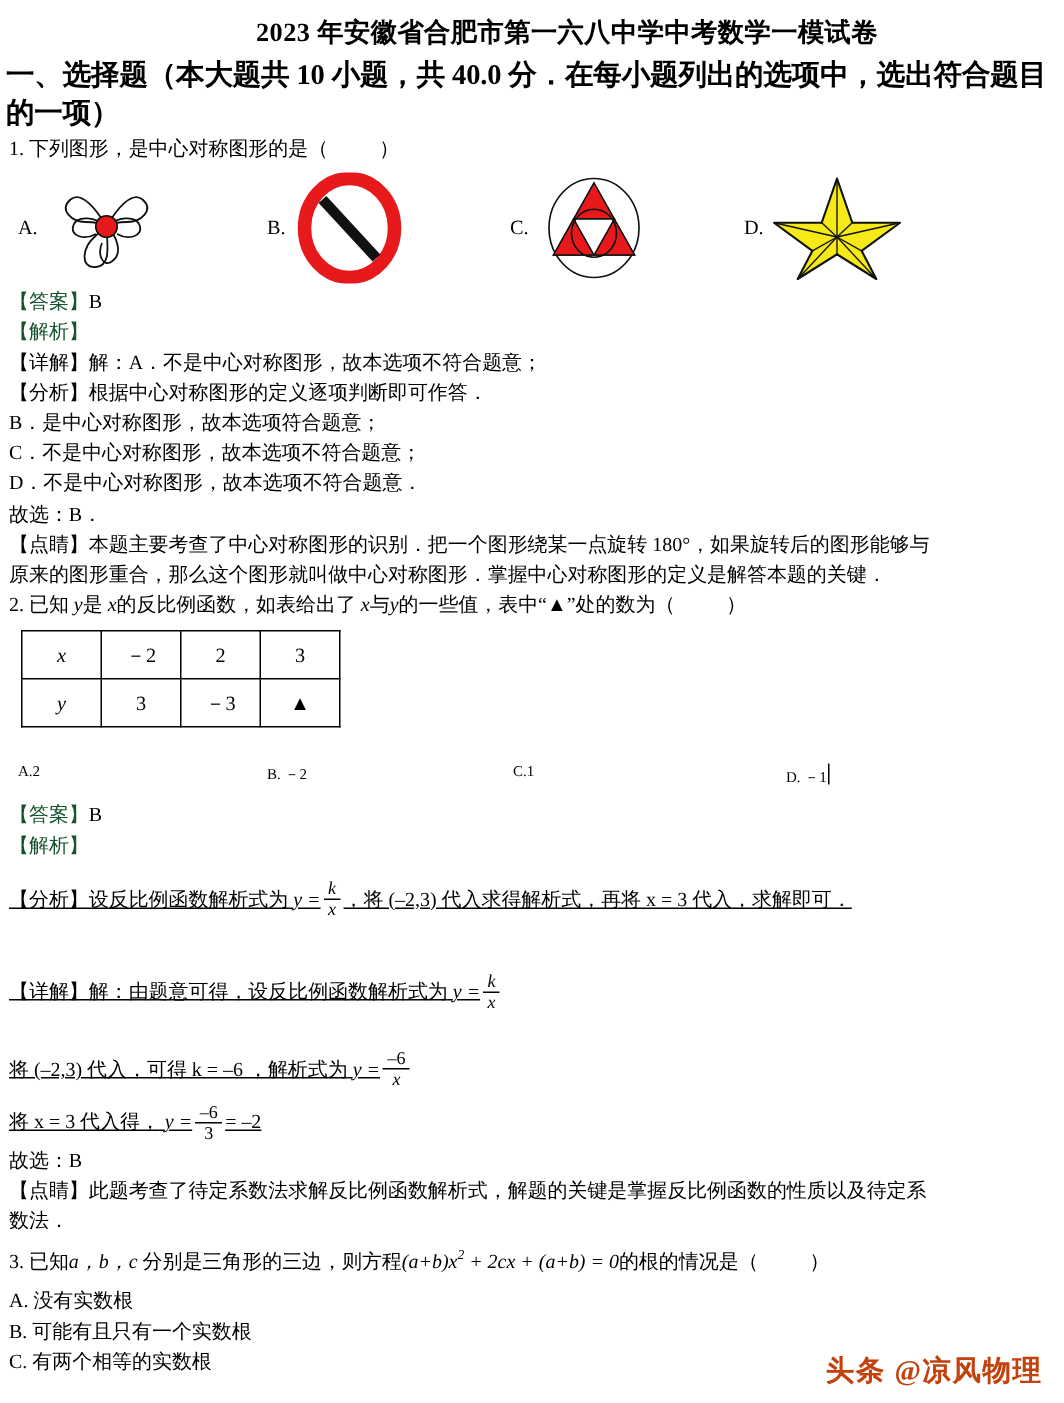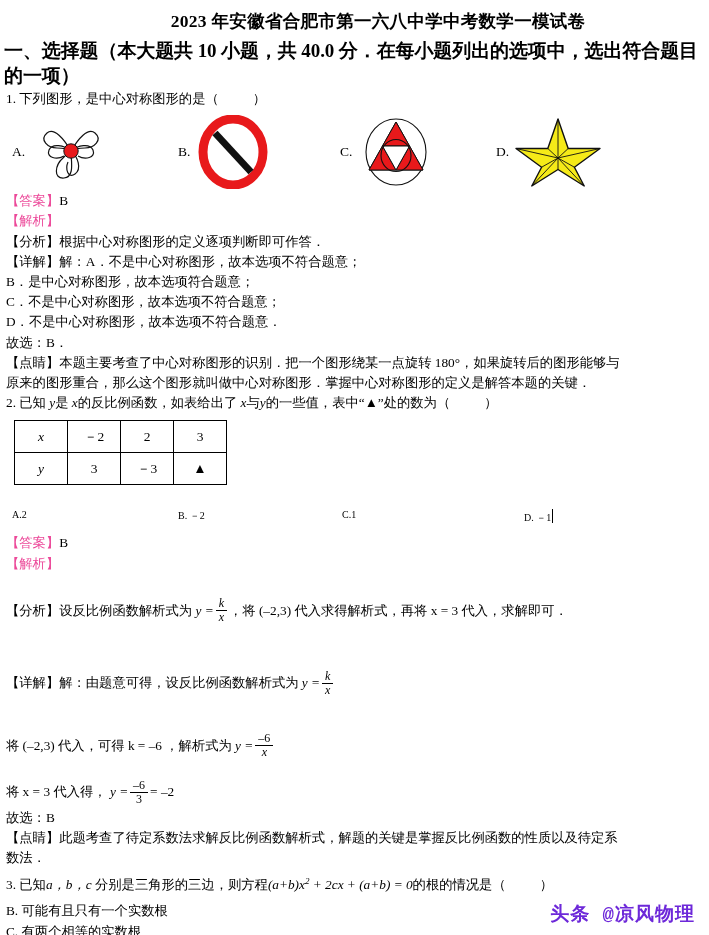--- a/index.html
+++ b/index.html
@@ -49,21 +49,21 @@
   }
 
   
   .line {
     font-size: 13.3px;
     line-height: 1.52;
     margin: 0 0 0 6px;
     white-space: nowrap;
   }
   .tag {
-    color: #ec4899;
+    color: #14532d;
   }
   .mi { font-style: italic; font-family: "Liberation Serif", serif; }
   .blank { display: inline-block; width: 34px; }
 
   
   .fig-row {
     position: relative;
     height: 78px;
     margin-top: 4px;
   }
@@ -124,35 +124,36 @@
     line-height: 1.08;
     margin: 0 2px;
     position: relative;
     top: -1px;
   }
   .frac .num { display: block; padding: 0 3px; }
   .frac .den { display: block; border-top: 1px solid #000; padding: 0 3px; }
   .mathline {
     font-size: 13.3px;
     line-height: 2.3;
-    margin: 16px 0 0 6px;
+    margin: 5px 0 0 6px;
     white-space: nowrap;
+    text-decoration: underline;
   }
   .sup { font-size: 9px; vertical-align: super; font-style: italic; }
 
   
   .watermark {
     position: absolute;
     right: 14px;
     bottom: 18px;
     font-size: 19px;
     font-weight: bold;
-    color: #6d28d9;
+    color: #c2410c;
     letter-spacing: 1px;
-    font-family: Liberation Mono, monospace;
+    font-family: Liberation Serif, serif;
     white-space: nowrap;
   }
 
   
   .gap-sm { height: 6px; }
   .gap-md { height: 16px; }
   .gap-lg { height: 26px; }
 </style>
 </head>
 <body>
@@ -223,22 +224,22 @@
       </svg>
     </div>
   </div>
 
   <div class="line">
     <span class="tag">【答案】</span><span>B</span>
   </div>
   <div class="line">
     <span class="tag">【解析】</span>
   </div>
+  <div class="line">【详解】解：A．不是中心对称图形，故本选项不符合题意；</div>
   <div class="line">【分析】根据中心对称图形的定义逐项判断即可作答．</div>
-  <div class="line">【详解】解：A．不是中心对称图形，故本选项不符合题意；</div>
   <div class="line">B．是中心对称图形，故本选项符合题意；</div>
   <div class="line">C．不是中心对称图形，故本选项不符合题意；</div>
   <div class="line">D．不是中心对称图形，故本选项不符合题意．</div>
   <div class="line">故选：B．</div>
   <div class="line">【点睛】本题主要考查了中心对称图形的识别．把一个图形绕某一点旋转 180°，如果旋转后的图形能够与</div>
   <div class="line">原来的图形重合，那么这个图形就叫做中心对称图形．掌握中心对称图形的定义是解答本题的关键．</div>
 
   <div class="line">
     <span>2. 已知</span>
     <span class="mi">y</span><span>是</span>
@@ -311,20 +312,24 @@
 
   <div class="gap-sm"></div>
   <div class="line">
     <span>3. 已知</span><span class="mi">a，b，c</span>
     <span>分别是三角形的三边，则方程</span><span class="mi">(<span>a</span>+<span>b</span>)<span>x</span><span class="sup">2</span> + 2<span>c</span><span>x</span> + (<span>a</span>+<span>b</span>) = 0</span><span>的根的情况是（</span><span class="blank"></span><span>）</span>
   </div>
 
   <div class="gap-sm"></div>
 
   <div class="line">
+    <span>A.</span>
+    <span>没有实数根</span>
+  </div>
+  <div class="line">
     <span>B.</span>
     <span>可能有且只有一个实数根</span>
   </div>
   <div class="line">
     <span>C.</span>
     <span>有两个相等的实数根</span>
   </div>
 
   <div class="watermark">头条 @凉风物理</div>
 

